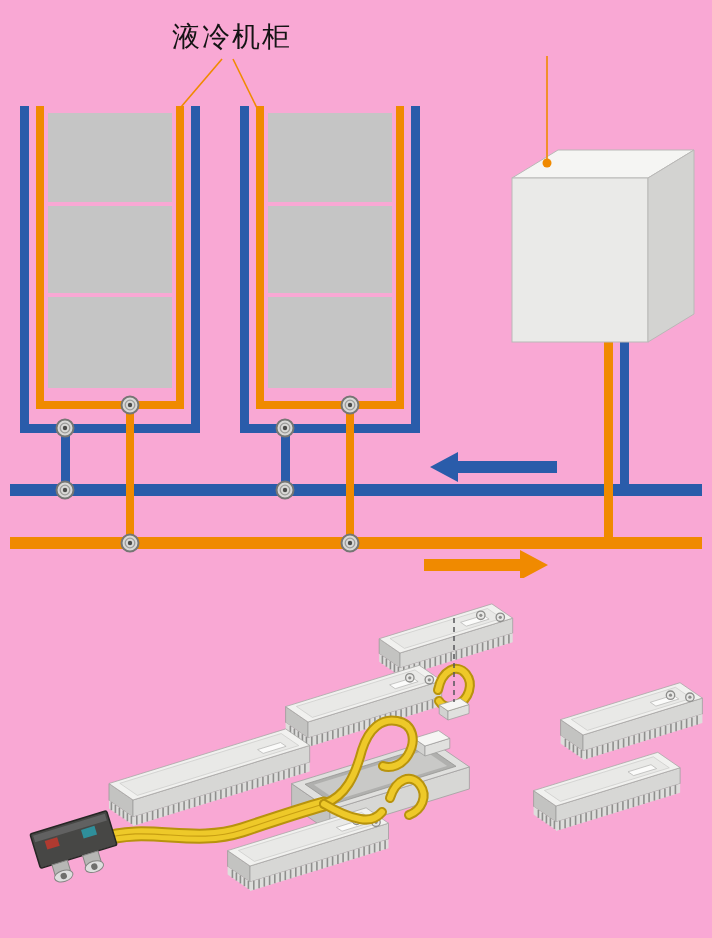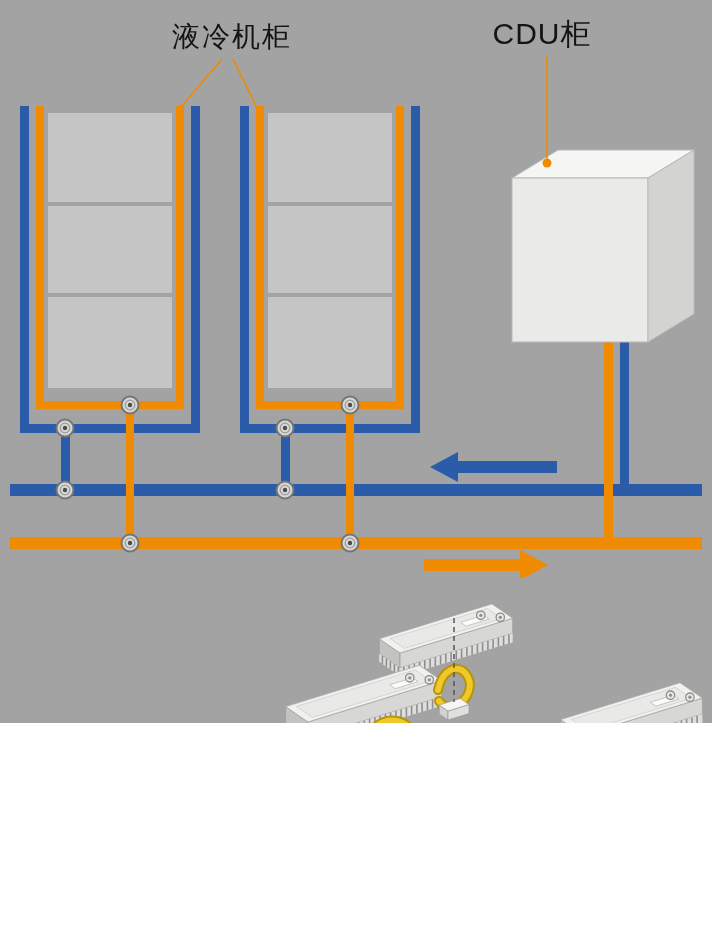--- a/index.html
+++ b/index.html
@@ -1,16 +1,16 @@
 <!DOCTYPE html>
 <html style="--pipe-blue: #2a5caa; --pipe-orange: #f08a00; --block-gray: #c5c5c5; --hose-yellow: #eec929; --hose-dark: #b8930d; --connector-red: #b03a30; --connector-teal: #2f8f9b;"><head>
 <meta charset="utf-8">
 <style>
   html,body{margin:0;padding:0;background:#fff}
-  .stage{position:relative;width:712px;height:723px;background:#a3a3a3;overflow:hidden;
+  .stage{position:relative;width:712px;height:938px;background:#f9a8d4;overflow:hidden;
          font-family:"Liberation Sans","DejaVu Sans",sans-serif}
   .stage svg{position:absolute;left:0;display:block}
   #schematic{top:0}
   #iso{top:578px}
 
   .label{position:absolute;z-index:2;color:#141414;text-align:center;white-space:nowrap}
   .cabinet-label{left:148px;top:20px;width:168px;font:28px/1.2 "Liberation Serif","DejaVu Serif",serif;letter-spacing:2px}
   .cdu-label{left:462px;top:16px;width:160px;font:30px/1.2 "Liberation Sans","DejaVu Sans",sans-serif;letter-spacing:1px}
   .cdu-text{left:512px;top:246px;width:136px;font:30px/1.2 "Liberation Sans","DejaVu Sans",sans-serif;color:#3c3c3a;letter-spacing:1px}
 
@@ -472,14 +472,13 @@
       </g>
       <g>
         <polygon points="448.0,133.0 439.2,127.0 439.2,135.9 448.0,142.0" class="mini-left"></polygon>
         <polygon points="448.0,133.0 469.0,126.5 469.0,135.5 448.0,142.0" class="mini-front"></polygon>
         <polygon points="448.0,133.0 469.0,126.5 460.2,120.5 439.2,127.0" class="mini-top"></polygon>
       </g>
       <line x1="454" y1="40" x2="454" y2="124" class="guide"></line>
     </svg>
 
   <div class="label cabinet-label">液冷机柜</div>
-  <div class="label cdu-label">CDU柜</div>
 </div>
 
 </body></html>

